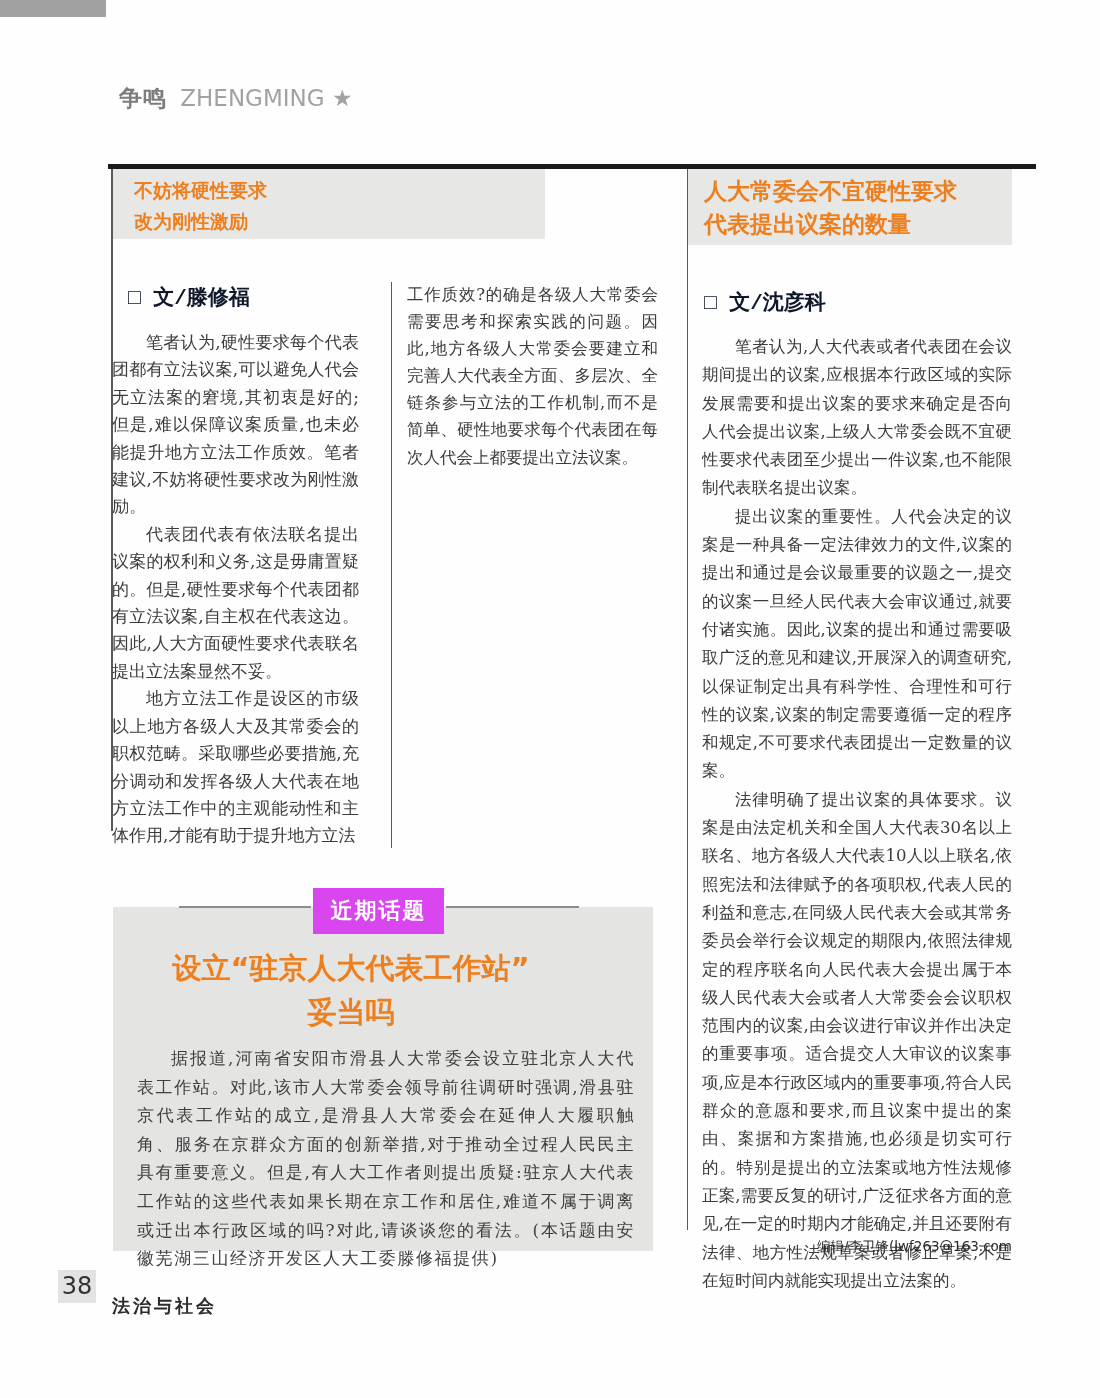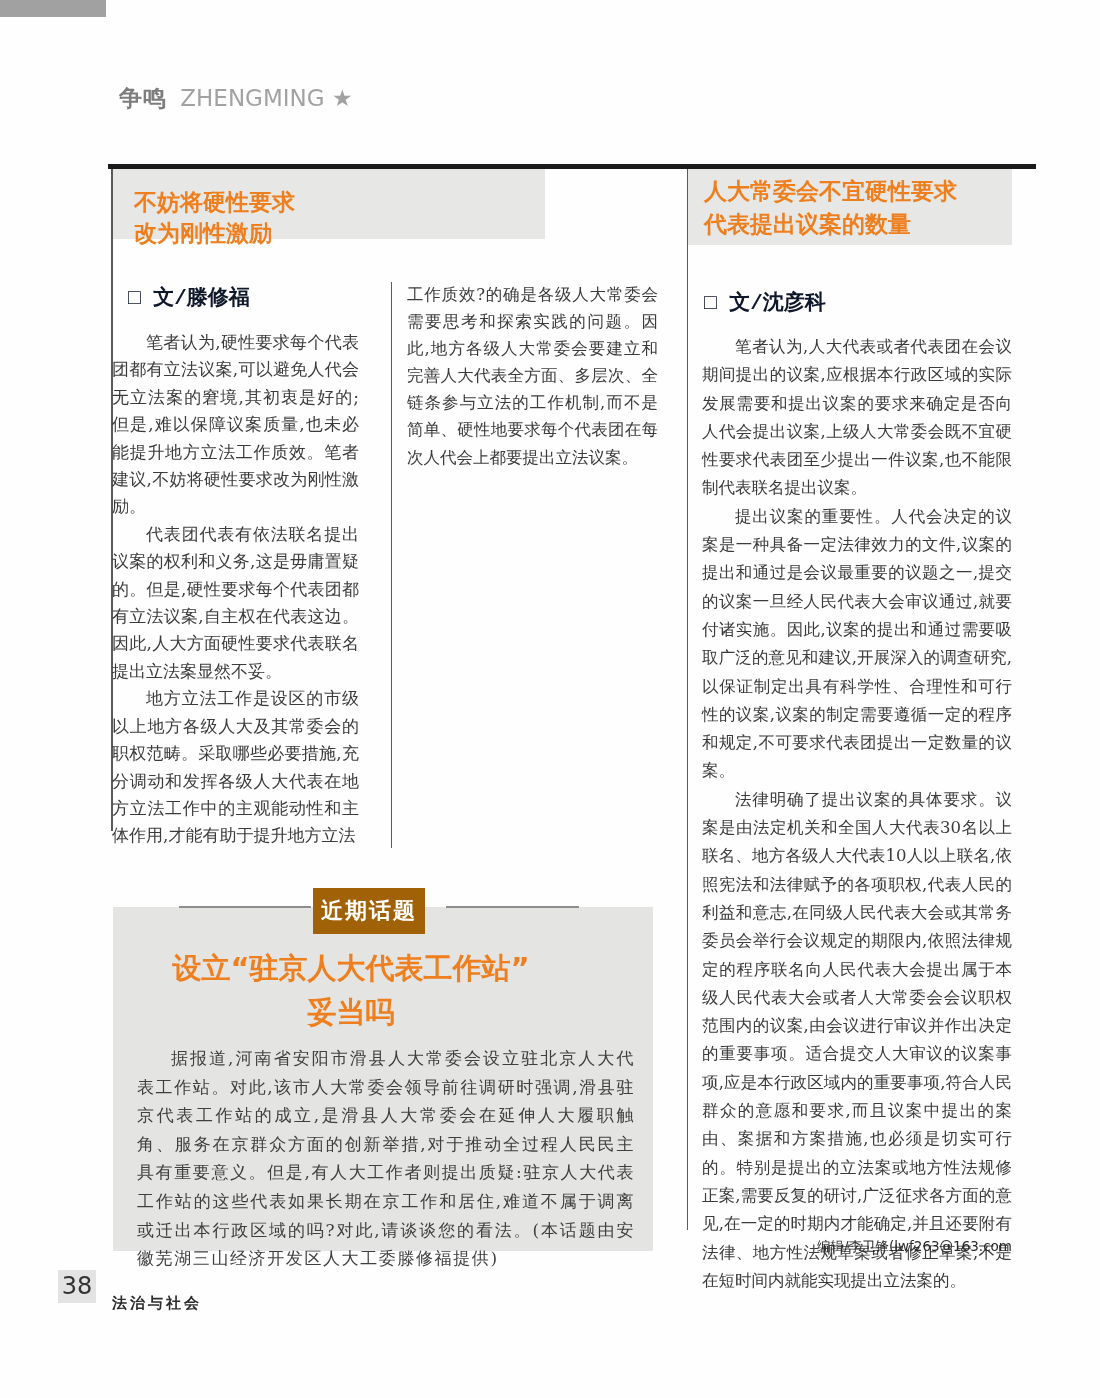--- a/index.html
+++ b/index.html
@@ -17,21 +17,21 @@
   .masthead .cn { font-weight:bold; color:#7d7d7d; letter-spacing:1px;margin-top:44px; }
   .masthead .en { color:#a2a2a2; margin-left:6px; }
   .masthead .star { color:#a2a2a2; }
 
   
   .rule { left:108px; top:164px; width:928px; height:5px; background:#1b1b1b; }
 
   
   .title-block { background:#e7e7e6; font-family:"DejaVu Sans","Liberation Sans",sans-serif; font-weight:bold; color:#ee7f1e; }
   .lt-block { left:113px; top:169px; width:432px; height:70px; }
-  .lt-block .inner { padding:18px 0 0 21px; font-size:23px; line-height:31px; }
+  .lt-block .inner { padding:6px 0 0 21px; font-size:19px; line-height:31px; }
   .rt-block { left:688px; top:169px; width:324px; height:76px; }
   .rt-block .inner { padding:6px 0 0 16px; font-size:23px; line-height:33px;font-family:Liberation Serif, serif; }
 
   
   .vline { background:#5a5a5a; }
   .vline-left { left:111px; top:169px; width:2px; height:662px; }
   .vline-mid { left:391px; top:282px; width:1px; height:566px; }
   .vline-art { left:687px; top:169px; width:1px; height:1061px; }
 
   
@@ -47,36 +47,36 @@
   .col3 { left:702px; top:333px; width:310px; font-size:16.5px; line-height:28.3px; }
 
   .editor-line { left:702px; top:1238px; width:310px; text-align:right; font-size:13.5px; color:#2a2a2a; font-family:"DejaVu Sans","Liberation Sans",sans-serif; }
   .editor-line .lbl { font-weight:normal; }
 
   
   .topic-box { left:113px; top:907px; width:540px; height:344px; background:#e4e4e3; }
   .flank { top:906px; height:2px; background:#8d8d8d; }
   .flank-left { left:179px; width:132px; }
   .flank-right { left:446px; width:133px; }
-  .topic-badge { left:313px; top:888px; width:112px; height:46px; background:#a16207; color:#ffffff;
+  .topic-badge { left:313px; top:888px; width:131px; height:46px; background:#d946ef; color:#ffffff;
     font-family:"DejaVu Sans","Liberation Sans",sans-serif; font-size:22px; font-weight:bold;
     text-align:center; line-height:46px; letter-spacing:2px; }
   .topic-title { left:113px; top:946px; width:476px; text-align:center;
     font-family:"DejaVu Sans","Liberation Sans",sans-serif; font-size:29px; font-weight:bold;
     color:#ee7f1e; line-height:44px; }
   .topic-body { left:137px; top:1044px; width:498px; font-size:17px; line-height:28.6px;
     letter-spacing:1.6px; color:#3f3f3f; }
   .topic-body p { margin:0; text-indent:2em; text-align:justify; }
 
   
   .footer-num { left:58px; top:1270px; width:38px; height:33px; background:#e3e3e3;
     font-family:"DejaVu Sans","Liberation Sans",sans-serif; text-align:center; line-height:33px;
     font-size:24px; color:#333333; }
   .footer-journal { left:112px; top:1294px; font-family:"DejaVu Sans","Liberation Sans",sans-serif;
-    font-size:15px; letter-spacing:3px; color:#2c2c2c; font-weight:600;text-align:right; }
+    font-size:18px; letter-spacing:3px; color:#2c2c2c; font-weight:600;text-align:right; }
 </style>
 </head>
 <body>
 
 <div class="page">
 
   <div class="abs masthead-bar"></div>
   <div class="abs masthead">
     <span class="cn">争鸣</span>
     <span class="en">ZHENGMING</span>

